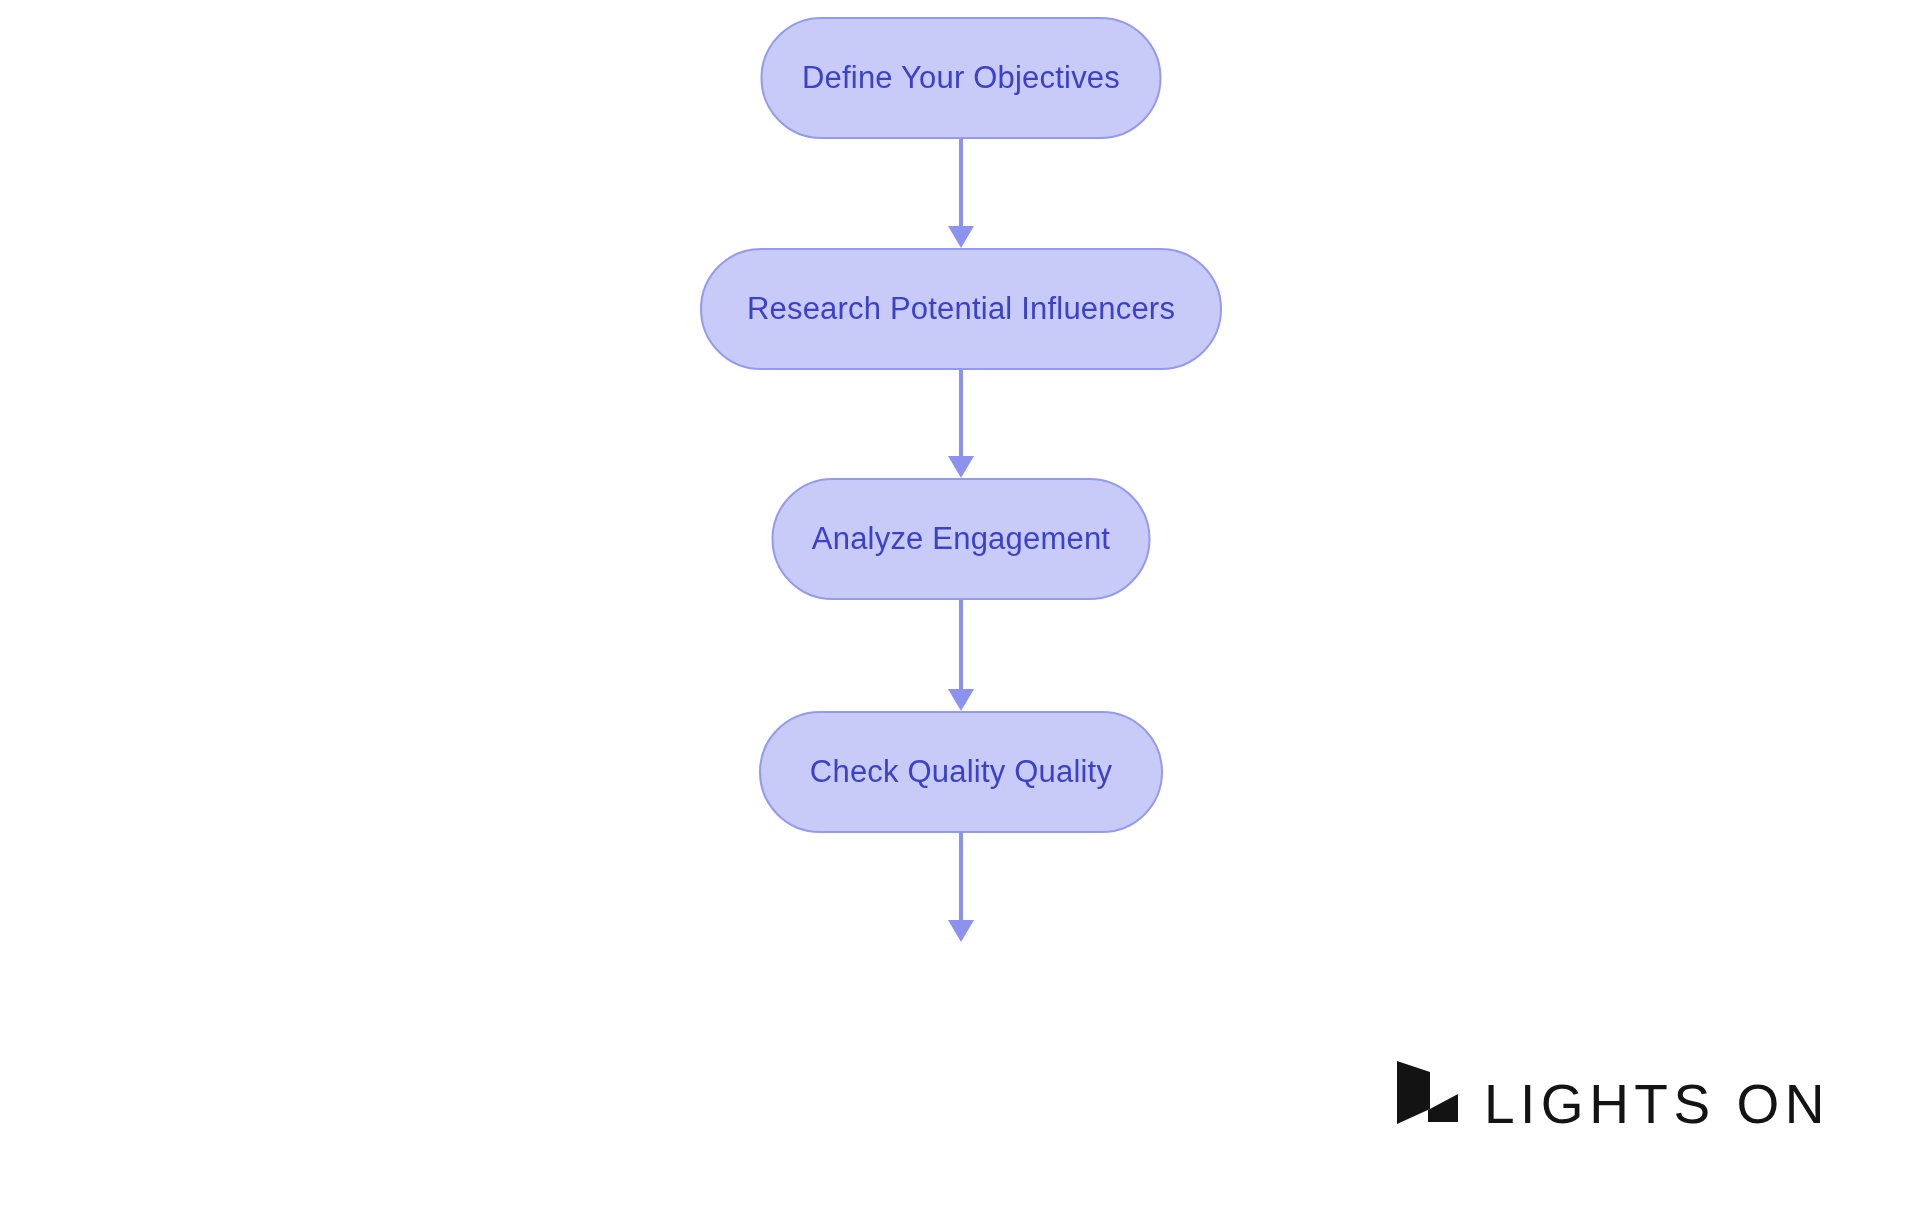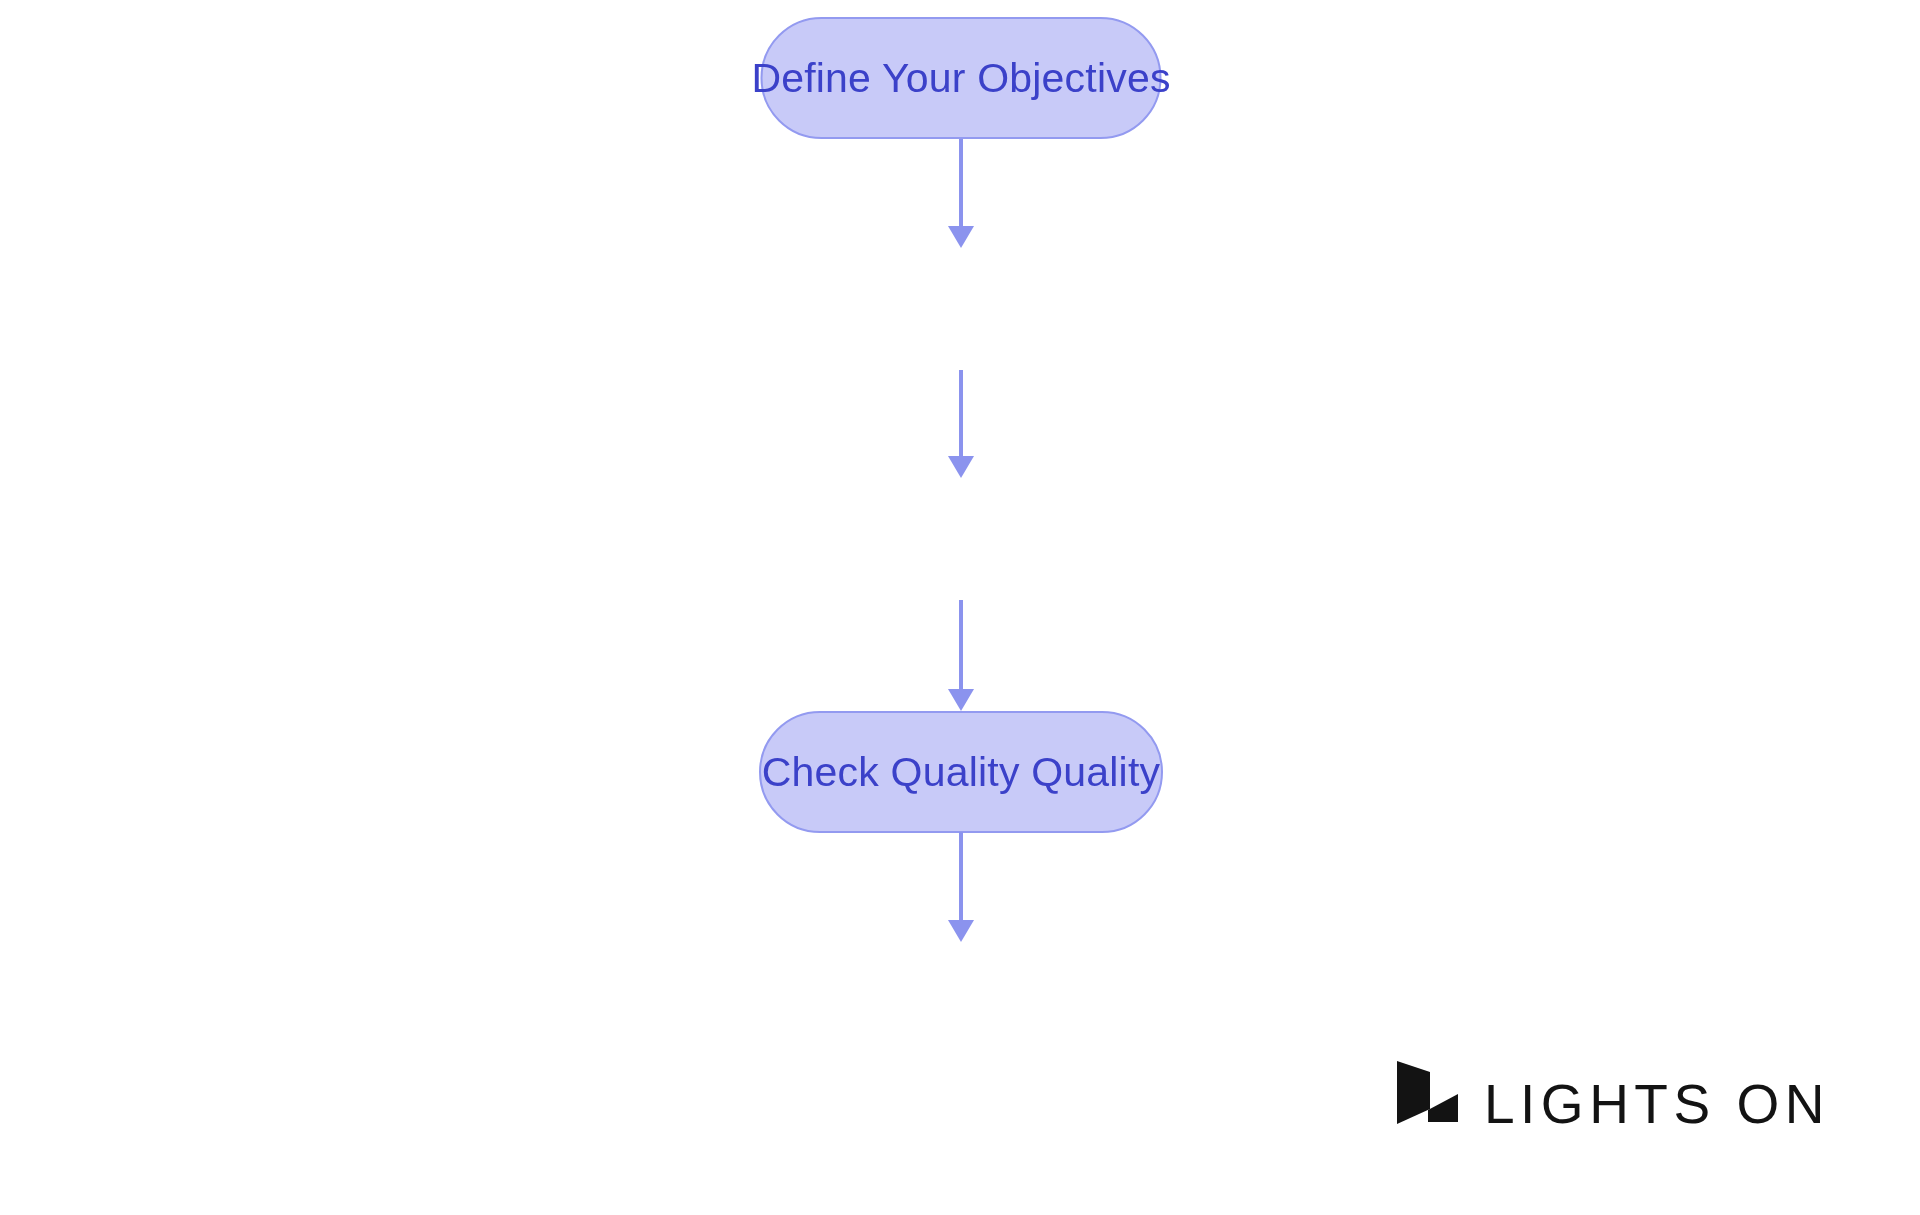--- a/index.html
+++ b/index.html
@@ -22,21 +22,21 @@
     transform: translateX(-50%);
     height: 122px;
     background: var(--node-fill, #c8caf8);
     border: 2px solid var(--node-border, #939af0);
     border-radius: 61px;
     display: flex;
     align-items: center;
     justify-content: center;
   }
   .node-label {
-    font-size: 41px;
+    font-size: 31px;
     font-weight: 400;
     letter-spacing: 0.2px;
     color: var(--node-text, #3b41c9);
     white-space: nowrap;
   }
   .node-1 { top: 17px;  width: 401px; }
   .node-2 { top: 248px; width: 522px; }
   .node-3 { top: 478px; width: 379px; }
   .node-4 { top: 711px; width: 404px; }
   .node-5 { top: 942px; width: 344px; }
@@ -89,24 +89,30 @@
 
 <div class="page">
 
   <div class="node node-1">
     <span class="node-label">Define Your Objectives</span>
   </div>
 
   <div class="arrow-line arrow1-line"></div>
   <div class="arrow-head arrow1-head"></div>
 
+  <div class="node node-2">
+    <span class="node-label">Research Potential Influencers</span>
+  </div>
 
   <div class="arrow-line arrow2-line"></div>
   <div class="arrow-head arrow2-head"></div>
 
+  <div class="node node-3">
+    <span class="node-label">Analyze Engagement</span>
+  </div>
 
   <div class="arrow-line arrow3-line"></div>
   <div class="arrow-head arrow3-head"></div>
 
   <div class="node node-4">
     <span class="node-label">Check Quality Quality</span>
   </div>
 
   <div class="arrow-line arrow4-line"></div>
   <div class="arrow-head arrow4-head"></div>

